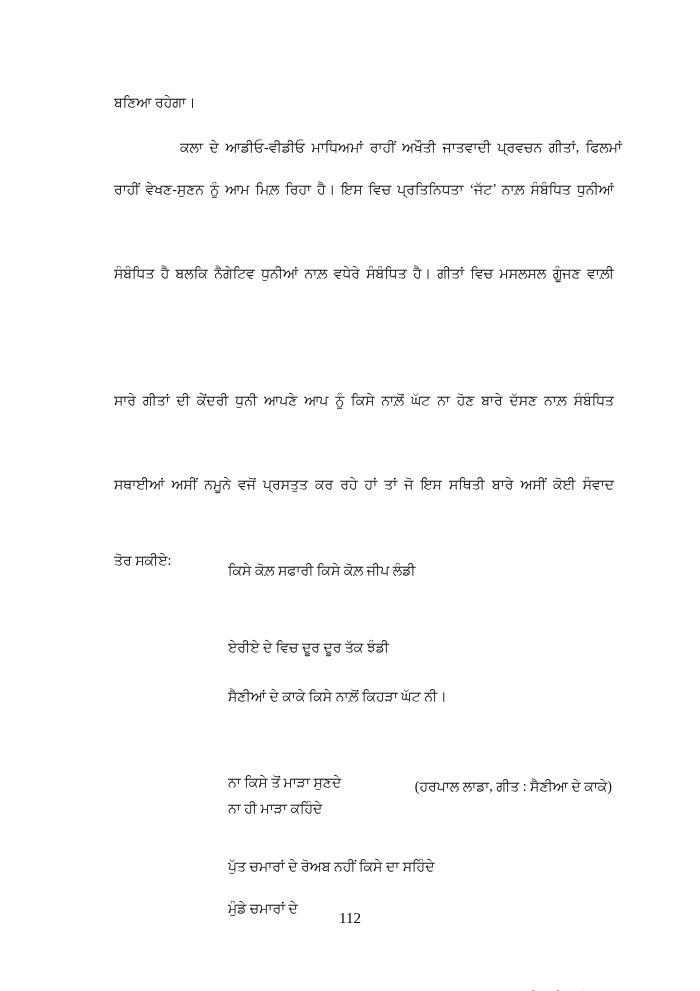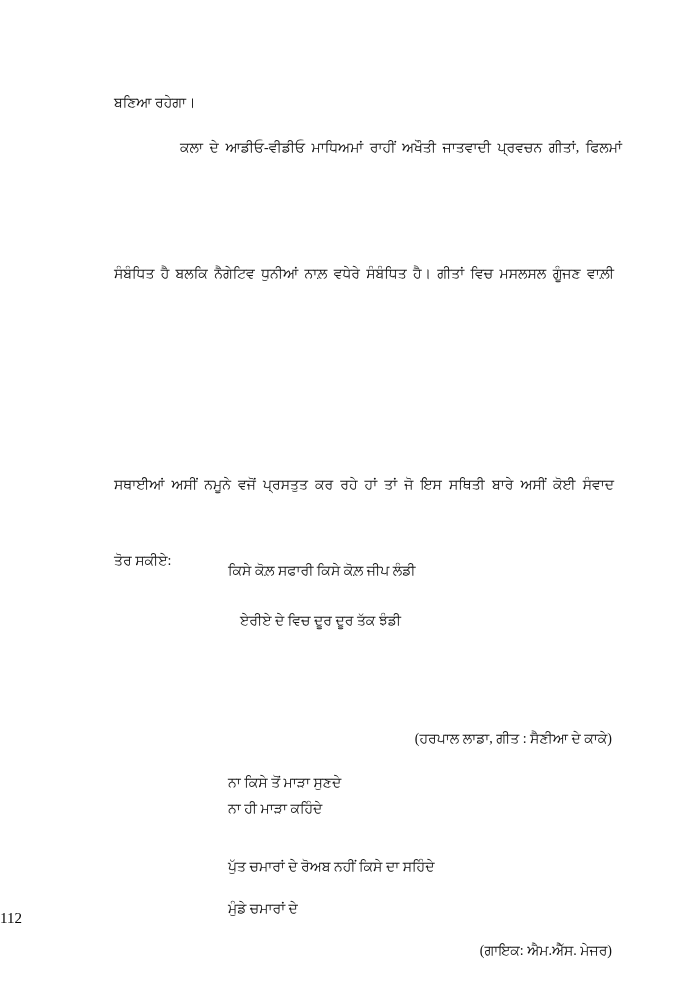--- a/index.html
+++ b/index.html
@@ -10,40 +10,44 @@
     font-family: Liberation Serif, serif;
     font-size: 14px;
     line-height: 20px;
     white-space: nowrap;
     color: #111;
   }
   .para { left: 114px; width: 500px; text-align-last: justify; text-align: justify; }
   .para.first { left: 172px; width: 442px; margin-left: 8px; }
   .para.last { text-align-last: left; }
   .verse { left: 228px; }
-  .cite { right: 88px; text-align: center; }
+  .cite { right: 88px; text-align: center; margin-top: 48px; }
   .pagenum {
     position: absolute; left: 0; width: 700px; top: 910px;
+    text-align: center;
     font-family: "Liberation Serif", serif; font-size: 15px;
   }
 </style>
 </head>
 <body>
 
 <div class="page">
 
   <div class="line" style="left:114px; top:93px;">ਬਣਿਆ ਰਹੇਗਾ।</div>
 
   <div class="line para first" style="top:138px;">ਕਲਾ ਦੇ ਆਡੀਓ-ਵੀਡੀਓ ਮਾਧਿਅਮਾਂ ਰਾਹੀਂ ਅਖੌਤੀ ਜਾਤਵਾਦੀ ਪ੍ਰਵਚਨ ਗੀਤਾਂ, ਫਿਲਮਾਂ</div>
+  <div class="line para" style="top:180px;">ਰਾਹੀਂ ਵੇਖਣ-ਸੁਣਨ ਨੂੰ ਆਮ ਮਿਲ਼ ਰਿਹਾ ਹੈ। ਇਸ ਵਿਚ ਪ੍ਰਤਿਨਿਧਤਾ ‘ਜੱਟ’ ਨਾਲ਼ ਸੰਬੰਧਿਤ ਧੁਨੀਆਂ</div>
   <div class="line para" style="top:264px;">ਸੰਬੰਧਿਤ ਹੈ ਬਲਕਿ ਨੈਗੇਟਿਵ ਧੁਨੀਆਂ ਨਾਲ਼ ਵਧੇਰੇ ਸੰਬੰਧਿਤ ਹੈ। ਗੀਤਾਂ ਵਿਚ ਮਸਲਸਲ ਗੂੰਜਣ ਵਾਲ਼ੀ</div>
+  <div class="line para" style="top:391px;">ਸਾਰੇ ਗੀਤਾਂ ਦੀ ਕੇਂਦਰੀ ਧੁਨੀ ਆਪਣੇ ਆਪ ਨੂੰ ਕਿਸੇ ਨਾਲ਼ੋਂ ਘੱਟ ਨਾ ਹੋਣ ਬਾਰੇ ਦੱਸਣ ਨਾਲ਼ ਸੰਬੰਧਿਤ</div>
   <div class="line para" style="top:475px;">ਸਥਾਈਆਂ ਅਸੀਂ ਨਮੂਨੇ ਵਜੋਂ ਪ੍ਰਸਤੁਤ ਕਰ ਰਹੇ ਹਾਂ ਤਾਂ ਜੋ ਇਸ ਸਥਿਤੀ ਬਾਰੇ ਅਸੀਂ ਕੋਈ ਸੰਵਾਦ</div>
   <div class="line para last" style="top:517px;margin-top:34px;">ਤੋਰ ਸਕੀਏ:</div>
 
   <div class="line verse" style="top:561px;text-align:right;">ਕਿਸੇ ਕੋਲ਼ ਸਫਾਰੀ ਕਿਸੇ ਕੋਲ਼ ਜੀਪ ਲੰਡੀ</div>
-  <div class="line verse" style="top:611px;margin-left:12px;">ਏਰੀਏ ਦੇ ਵਿਚ ਦੂਰ ਦੂਰ ਤੱਕ ਝੰਡੀ</div>
+  <div class="line verse" style="top:638px;">ਏਰੀਏ ਦੇ ਵਿਚ ਦੂਰ ਦੂਰ ਤੱਕ ਝੰਡੀ</div>
+  <div class="line verse" style="top:687px;">ਸੈਣੀਆਂ ਦੇ ਕਾਕੇ ਕਿਸੇ ਨਾਲ਼ੋਂ ਕਿਹੜਾ ਘੱਟ ਨੀ।</div>
   <div class="line cite" style="top:729px;">(ਹਰਪਾਲ ਲਾਡਾ, ਗੀਤ : ਸੈਣੀਆ ਦੇ ਕਾਕੇ)</div>
 
   <div class="line verse" style="top:773px;">ਨਾ ਕਿਸੇ ਤੋਂ ਮਾੜਾ ਸੁਣਦੇ</div>
   <div class="line verse" style="top:799px;">ਨਾ ਹੀ ਮਾੜਾ ਕਹਿੰਦੇ</div>
   <div class="line verse" style="top:857px;">ਪੁੱਤ ਚਮਾਰਾਂ ਦੇ ਰੋਅਬ ਨਹੀਂ ਕਿਸੇ ਦਾ ਸਹਿੰਦੇ</div>
   <div class="line verse" style="top:899px;">ਮੁੰਡੇ ਚਮਾਰਾਂ ਦੇ</div>
   <div class="line cite" style="top:941px;">(ਗਾਇਕ: ਐਮ.ਐੱਸ. ਮੇਜਰ)</div>
 
   <div class="pagenum">112</div>
 </div>

